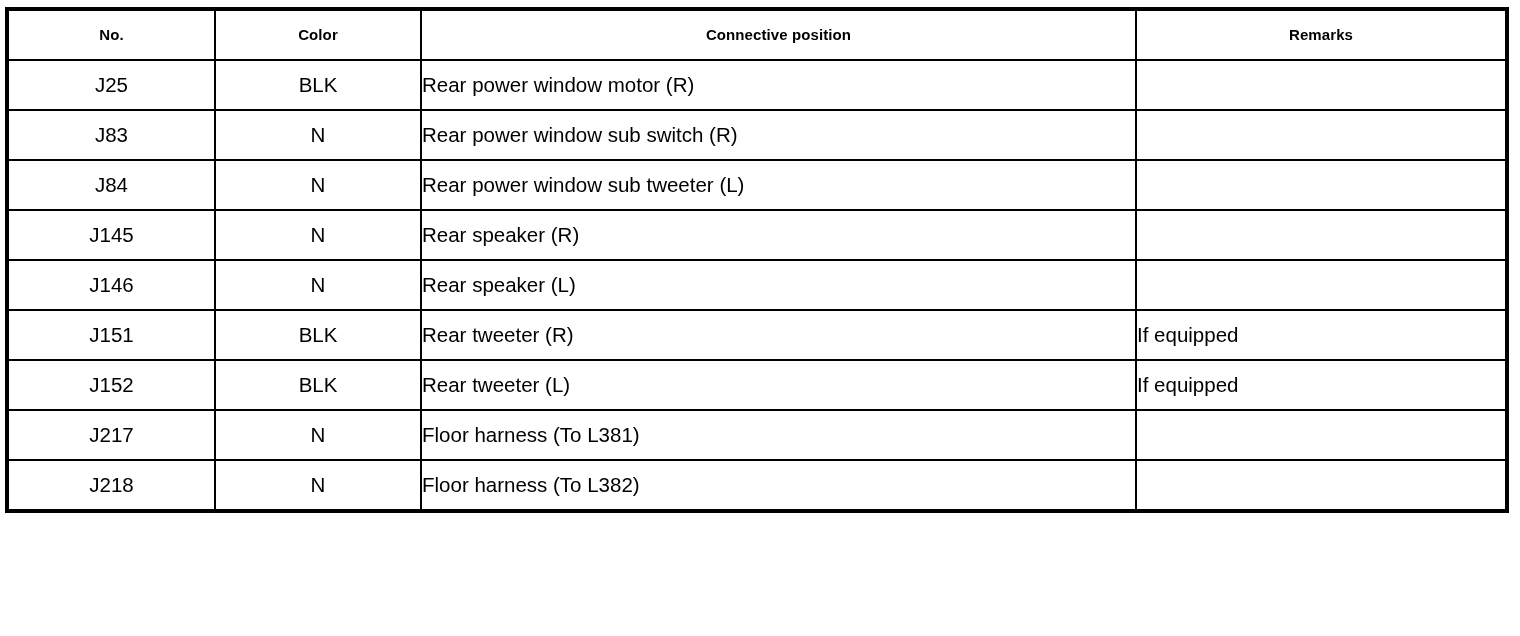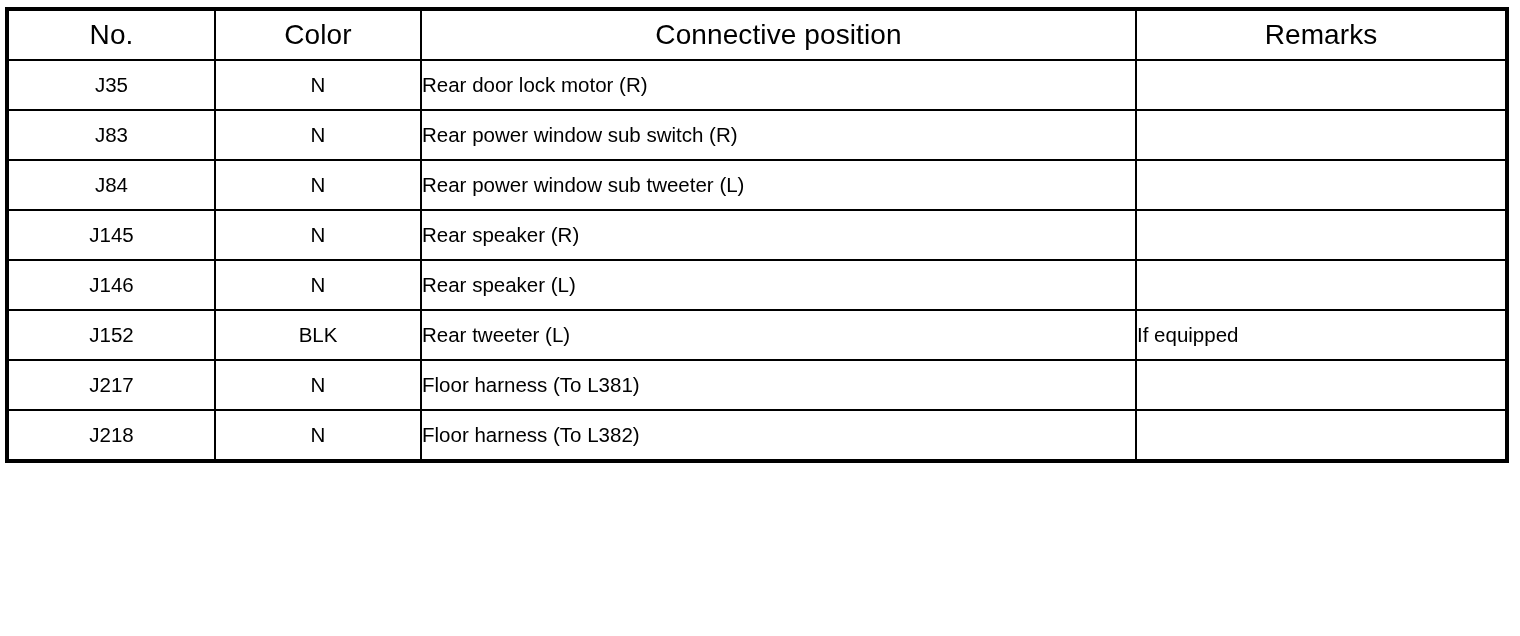--- a/index.html
+++ b/index.html
@@ -47,24 +47,24 @@
     height: 48px;
     font-size: 20.5px;
     line-height: 1.1;
     vertical-align: middle;
     background: #ffffff;
     color: #000000;
   }
 
   
   .connector-table thead th {
-    font-weight: normal;
+    font-weight: bold;
     text-align: center;
     height: 48px;
-    font-size: 28px;
+    font-size: 15px;
     letter-spacing: 0.1px;
   }
   .connector-table thead tr th { border-top: none; }
 
   
   .cell-no,
   .cell-color {
     text-align: center;
     font-weight: normal;
   }
@@ -97,23 +97,23 @@
       <tr>
         <th class="col-head">No.</th>
         <th class="col-head">Color</th>
         <th class="col-head">Connective position</th>
         <th class="col-head">Remarks</th>
       </tr>
     </thead>
 
     <tbody id="table-body">
         <tr>
-          <td class="cell-no">J35</td>
-          <td class="cell-color">N</td>
-          <td class="cell-position">Rear door lock motor (R)</td>
+          <td class="cell-no">J25</td>
+          <td class="cell-color">BLK</td>
+          <td class="cell-position">Rear power window motor (R)</td>
           <td class="cell-remarks"></td>
         </tr>
         <tr>
           <td class="cell-no">J83</td>
           <td class="cell-color">N</td>
           <td class="cell-position">Rear power window sub switch (R)</td>
           <td class="cell-remarks"></td>
         </tr>
         <tr>
           <td class="cell-no">J84</td>
@@ -127,20 +127,26 @@
           <td class="cell-position">Rear speaker (R)</td>
           <td class="cell-remarks"></td>
         </tr>
         <tr>
           <td class="cell-no">J146</td>
           <td class="cell-color">N</td>
           <td class="cell-position">Rear speaker (L)</td>
           <td class="cell-remarks"></td>
         </tr>
         <tr>
+          <td class="cell-no">J151</td>
+          <td class="cell-color">BLK</td>
+          <td class="cell-position">Rear tweeter (R)</td>
+          <td class="cell-remarks">If equipped</td>
+        </tr>
+        <tr>
           <td class="cell-no">J152</td>
           <td class="cell-color">BLK</td>
           <td class="cell-position">Rear tweeter (L)</td>
           <td class="cell-remarks">If equipped</td>
         </tr>
         <tr>
           <td class="cell-no">J217</td>
           <td class="cell-color">N</td>
           <td class="cell-position">Floor harness (To L381)</td>
           <td class="cell-remarks"></td>

